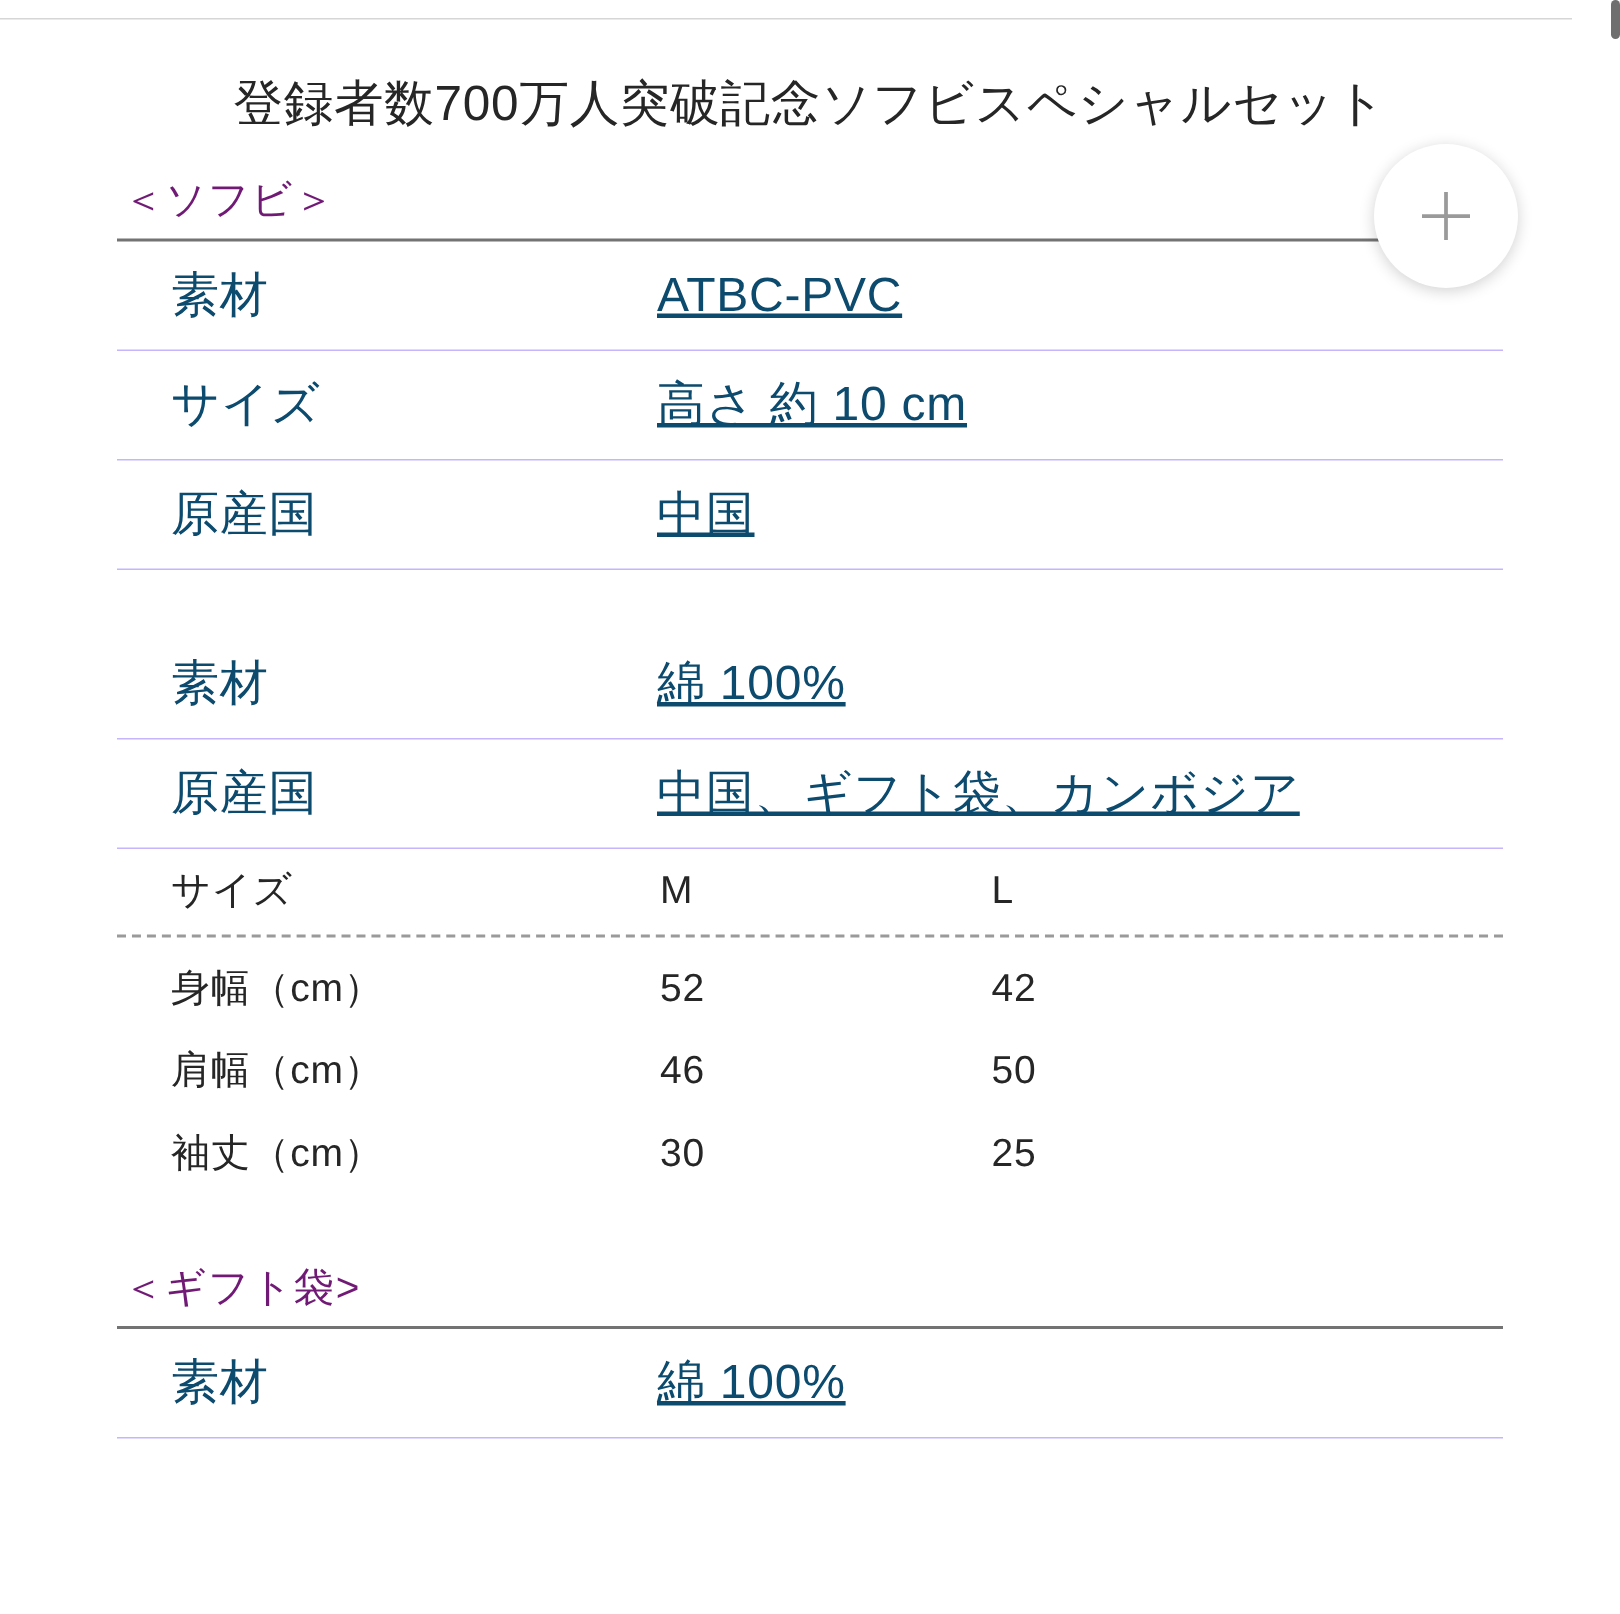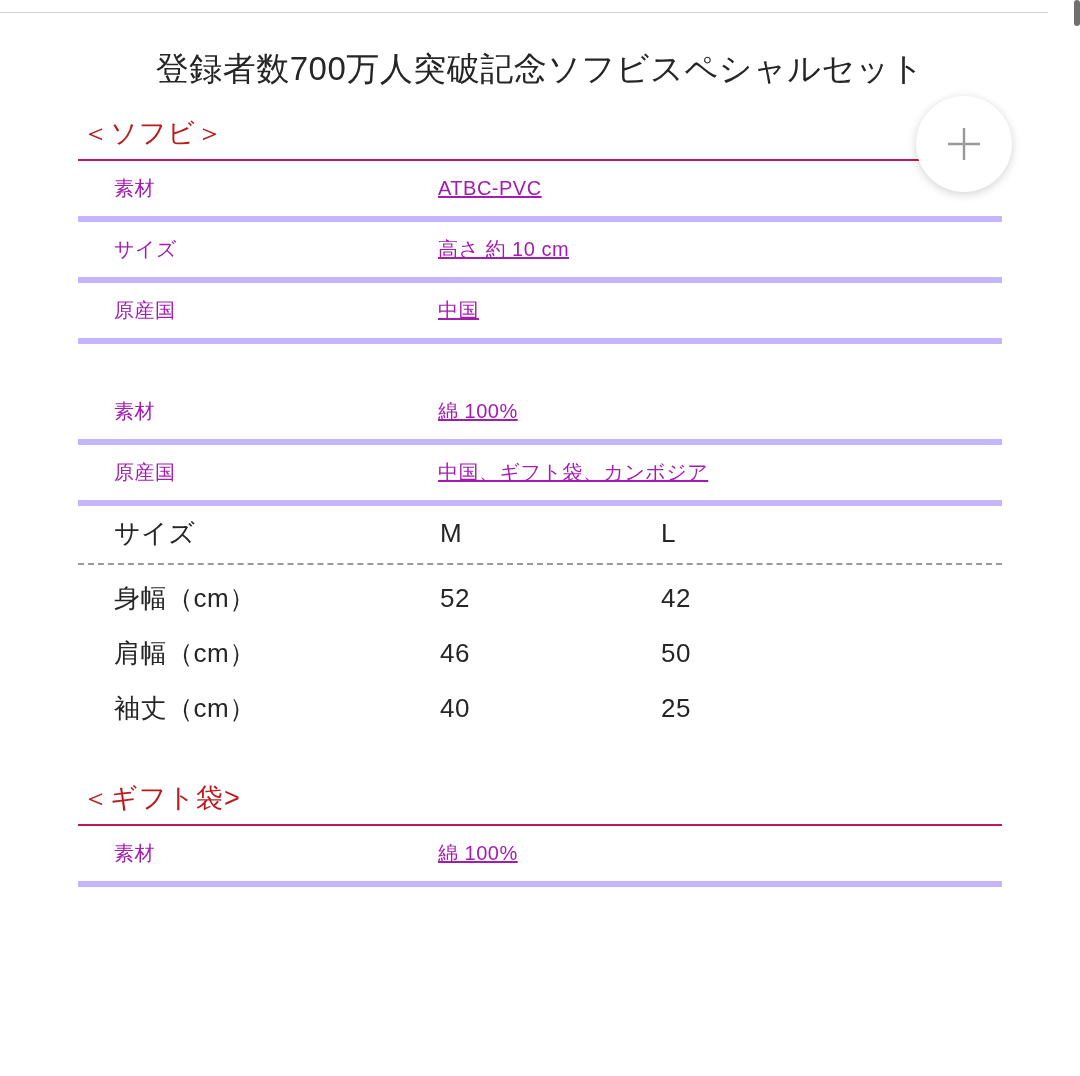--- a/index.html
+++ b/index.html
@@ -54,39 +54,39 @@
     margin: 45px 70px 0 70px;
   }
 
   .content {
     margin: 18px 78px 0 78px;
   }
 
   .section-header {
     font-size: 27px;
     letter-spacing: 1px;
-    color: #b91c1c;
+    color: #701a75;
     padding: 4px 0 8px 4px;
-    border-bottom: 2px solid #be185d;
+    border-bottom: 2px solid #737373;
   }
 
   .section-gap {
     height: 40px;
   }
 
   table.spec {
     width: 100%;
     border-collapse: collapse;
     table-layout: fixed;
   }
   table.spec td {
-    font-size: 20px;
-    color: #a21caf;
+    font-size: 32px;
+    color: #0c4a6e;
     padding: 14px 0 14px 0;
-    border-bottom: 6px solid #c4b5fd;
+    border-bottom: 1px solid #c4b5fd;
     vertical-align: middle;
     letter-spacing: 0.5px;
   }
   table.spec td.label {
     width: 320px;
     padding-left: 36px;
   }
   table.spec td.value {
     padding-left: 4px;
     text-decoration: underline;
@@ -206,21 +206,21 @@
           <td class="col-m">52</td>
           <td class="col-l">42</td>
         </tr>
         <tr>
           <td class="label">肩幅（cm）</td>
           <td class="col-m">46</td>
           <td class="col-l">50</td>
         </tr>
         <tr>
           <td class="label">袖丈（cm）</td>
-          <td class="col-m">40</td>
+          <td class="col-m">30</td>
           <td class="col-l">25</td>
         </tr>
       </tbody>
     </table>
 
     <div class="section-gap"></div>
 
     <div class="section-header">＜ギフト袋&gt;</div>
     <table class="spec">
       <tbody>

